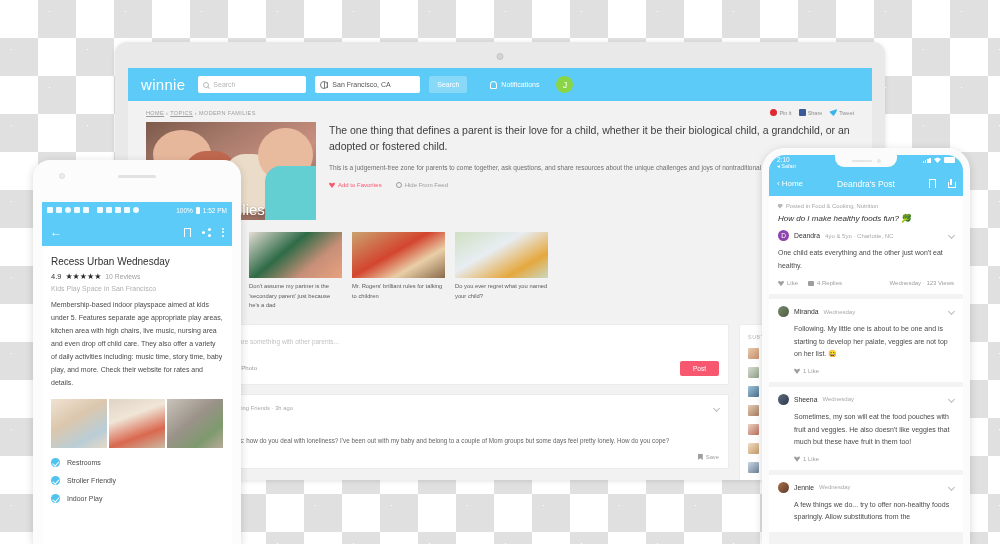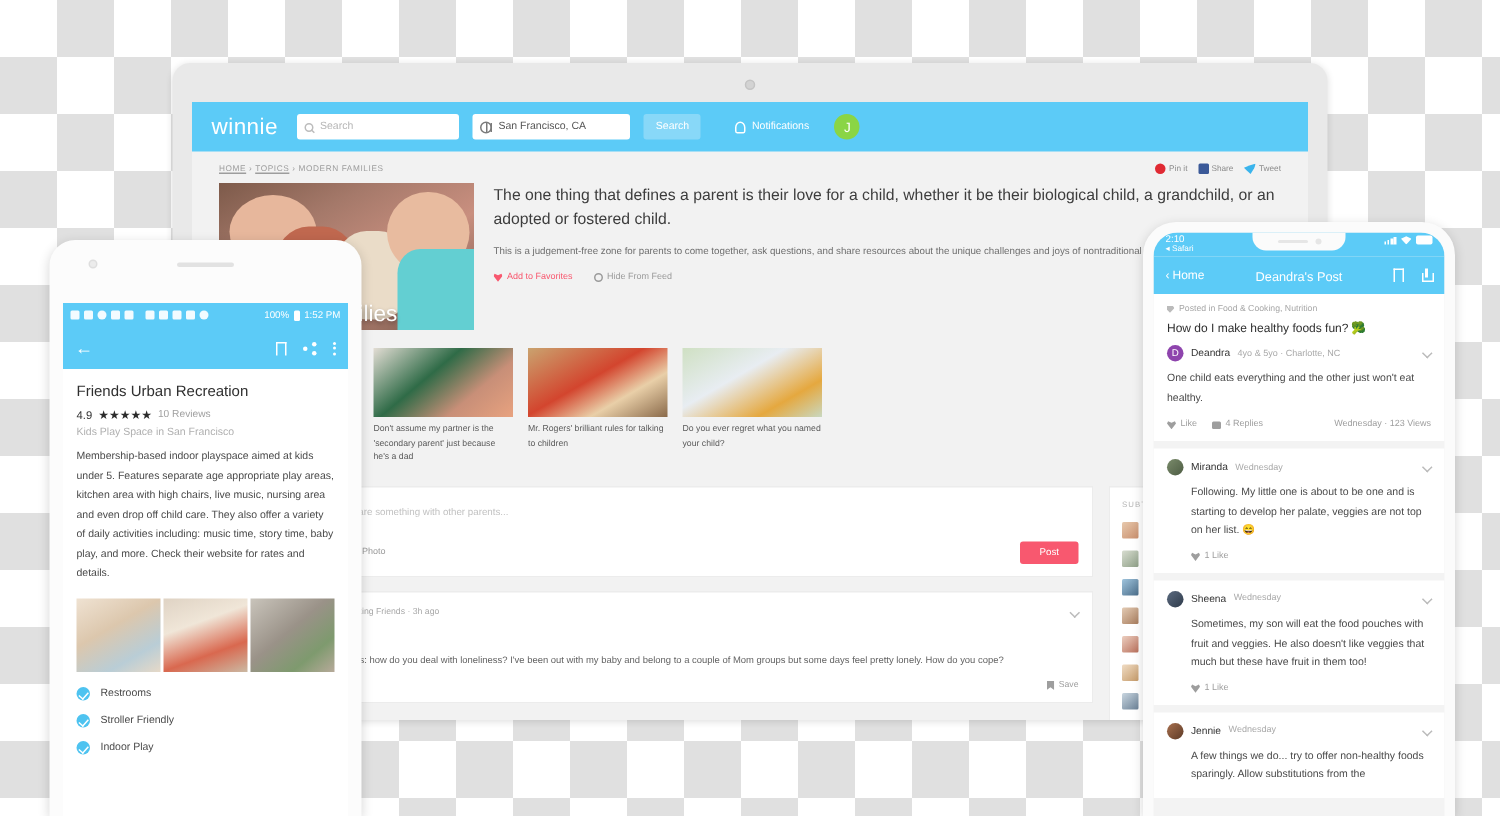--- a/index.html
+++ b/index.html
@@ -215,21 +215,21 @@
   .i-appbar{height:25px;background:#5ccbf7;display:flex;align-items:center;padding:0 8px;color:#fff;}
   .i-home{font-size:8px;display:flex;align-items:center;gap:2px;}
   .i-ttl{font-size:8.5px;margin:0 auto;}
   .i-bm{width:7px;height:9px;border:1.3px solid #fff;border-bottom:0;flex:none;margin-right:11px;}
   .i-up{width:8px;height:9px;position:relative;flex:none;}
   .i-up:before{content:'';position:absolute;left:1px;bottom:0;width:6px;height:5px;border:1.2px solid #fff;border-top:0;}
   .i-up:after{content:'';position:absolute;left:3px;top:0;width:2px;height:6px;background:#fff;}
   .i-post{background:#fff;padding:7px 9px 8px;}
   .i-tag{font-size:5.8px;color:#a6a6a6;display:flex;align-items:center;gap:3px;}
   .tagi{width:5px;height:5px;background:#bbb;flex:none;clip-path:polygon(0 0,70% 0,100% 35%,40% 100%,0 60%);}
-  .i-q{font-size:8px;color:#2f2f2f;margin-top:5px;}
+  .i-q{font-size:8px;color:#2f2f2f;margin-top:5px;font-style:italic;}
   .i-auth{display:flex;align-items:center;gap:5px;margin-top:7px;}
   .i-av{width:11px;height:11px;border-radius:50%;background:#8e44ad;color:#fff;font-size:6.5px;display:flex;align-items:center;justify-content:center;flex:none;}
   .i-nm{font-size:6.8px;color:#333;}
   .i-mt{font-size:6px;color:#a9a9a9;}
   .i-bd{font-size:7px;color:#4a4a4a;line-height:1.8;margin-top:6px;}
   .i-acts{display:flex;align-items:center;gap:10px;margin-top:8px;}
   .i-a{font-size:6px;color:#9e9e9e;display:flex;align-items:center;gap:3px;}
   .i-cm{background:#fff;padding:7px 9px 8px;margin-top:5px;}
   .i-ch{display:flex;align-items:center;gap:5px;}
   .i-cav{width:11px;height:11px;border-radius:50%;flex:none;}
@@ -452,21 +452,21 @@
           <i></i>
         </span>
       <span class="a-dots">
           <i></i>
           <i></i>
           <i></i>
         </span>
     </div>
 
     <div class="a-content">
-      <div class="a-title">Friends Urban Recreation</div>
+      <div class="a-title">Recess Urban Wednesday</div>
       <div class="a-rate">
         <span class="a-score">4.9</span>
         <span class="stars">★★★★★</span>
         <span class="a-rev">10 Reviews</span>
       </div>
       <div class="a-sub">Kids Play Space in San Francisco</div>
       <div class="a-desc">Membership-based indoor playspace aimed at kids under 5. Features separate age appropriate play areas, kitchen area with high chairs, live music, nursing area and even drop off child care. They also offer a variety of daily activities including: music time, story time, baby play, and more. Check their website for rates and details.</div>
       <div class="a-photos">
         <span class="a-ph ap1"></span>
         <span class="a-ph ap2"></span>

